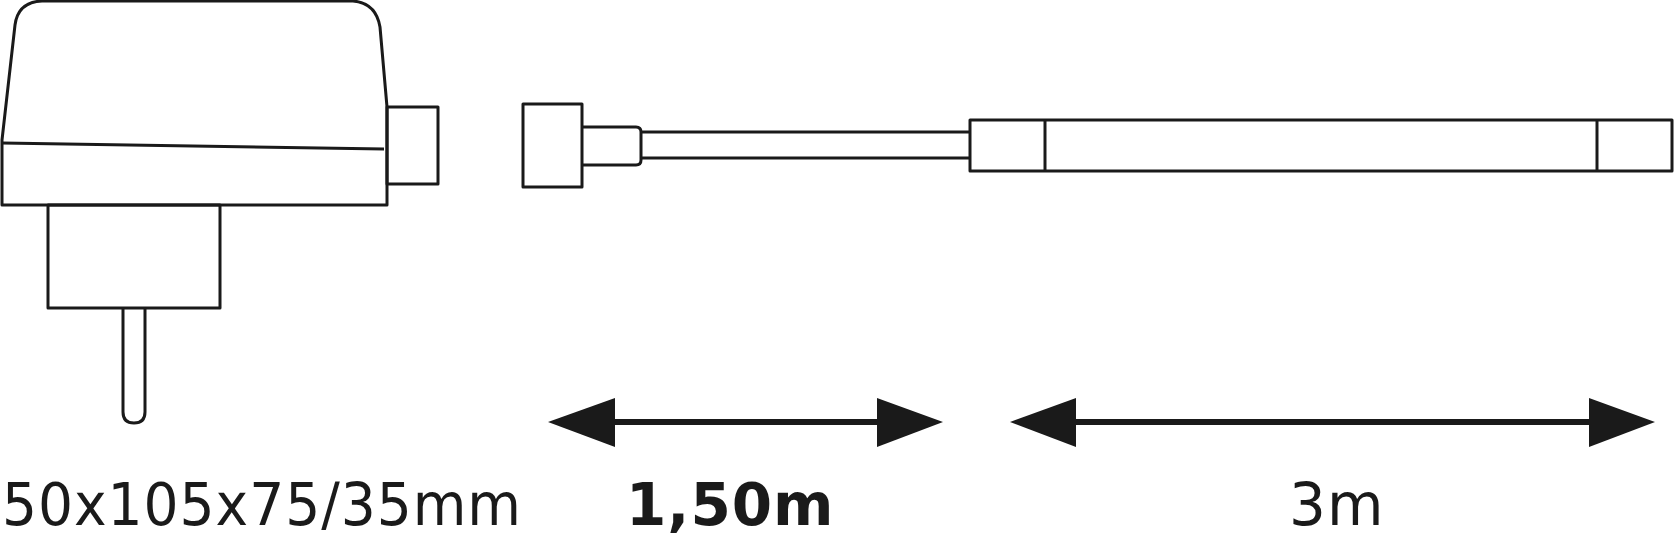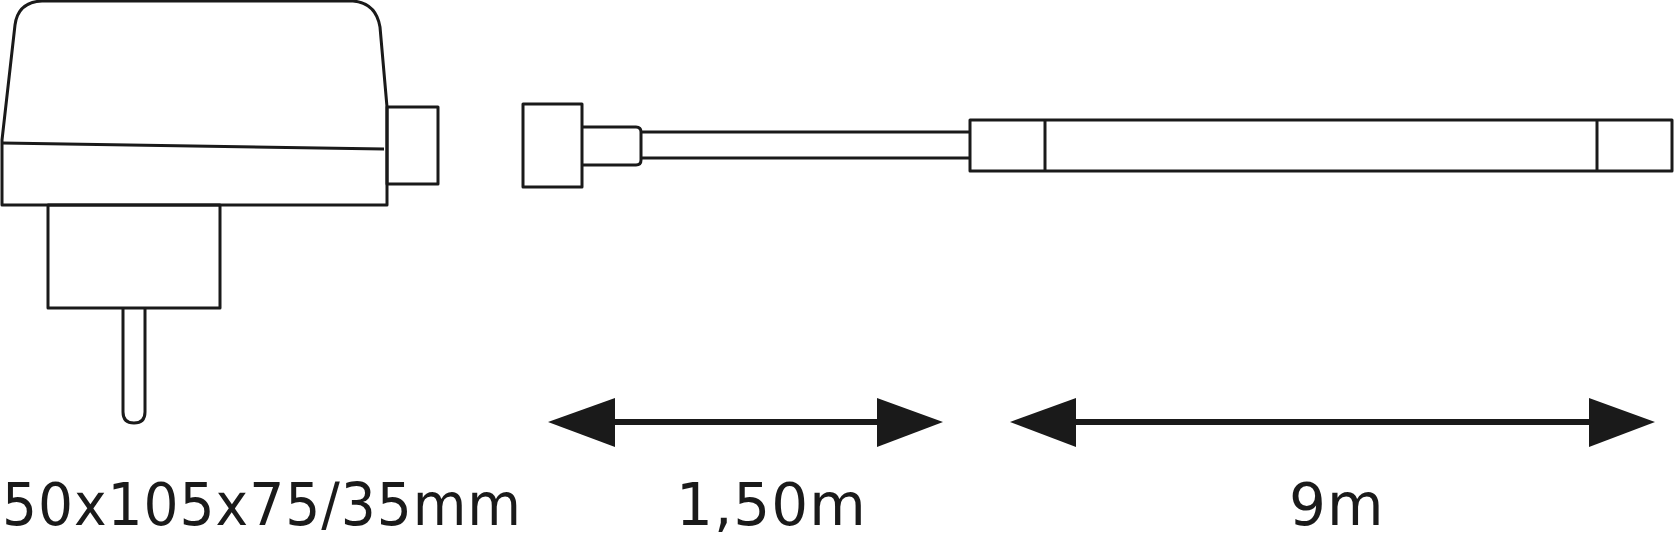--- a/index.html
+++ b/index.html
@@ -11,21 +11,21 @@
     .label {
       position: absolute;
       font-family: "DejaVu Sans", sans-serif;
       font-size: 58px;
       line-height: 1;
       color: #1a1a1a;
       white-space: nowrap;
       letter-spacing: 1px;
     }
     #lbl-adapter { left: 2px; top: 476px; transform: scaleX(0.95); transform-origin: left top; }
-    #lbl-cable { left: 676px; top: 476px; }
+    #lbl-cable { left: 626px; top: 476px; font-weight: bold; }
     #lbl-strip { left: 1289px; top: 476px; }
   </style>
 </head>
 <body>
 
 <svg class="canvas" viewBox="0 0 1674 546" width="1674" height="546" xmlns="http://www.w3.org/2000/svg">
 
   <g>
     <path class="line" d="M 2 205 L 2 140 L 15 25 Q 18 2 42 1 L 353 1 Q 376 3 380 27 L 387 107 L 387 205 Z"></path>
     <path class="line" d="M 2 143 L 384 149"></path>
@@ -54,13 +54,13 @@
 
   <g>
     <line class="thick" x1="1073" y1="422" x2="1592" y2="422"></line>
     <polygon class="head" points="1010,422 1076,398 1076,447"></polygon>
     <polygon class="head" points="1655,422 1589,398 1589,447"></polygon>
   </g>
 </svg>
 
 <div id="lbl-adapter" class="label">50x105x75/35mm</div>
 <div id="lbl-cable" class="label">1,50m</div>
-<div id="lbl-strip" class="label">9m</div>
+<div id="lbl-strip" class="label">3m</div>
 
 </body></html>

